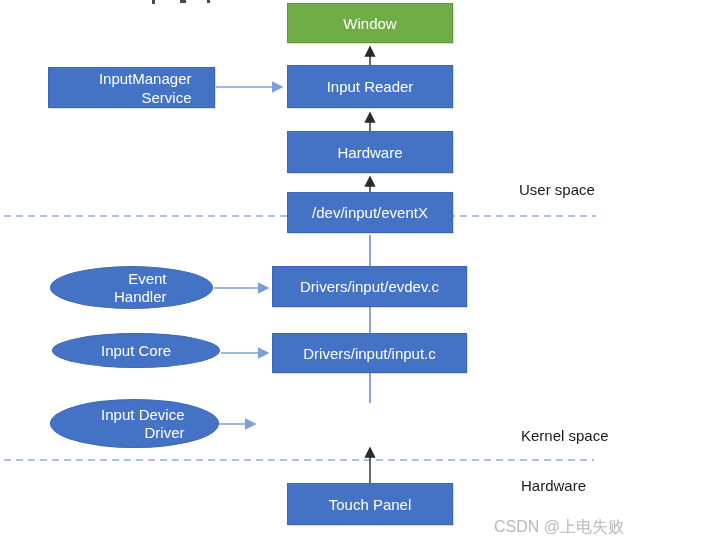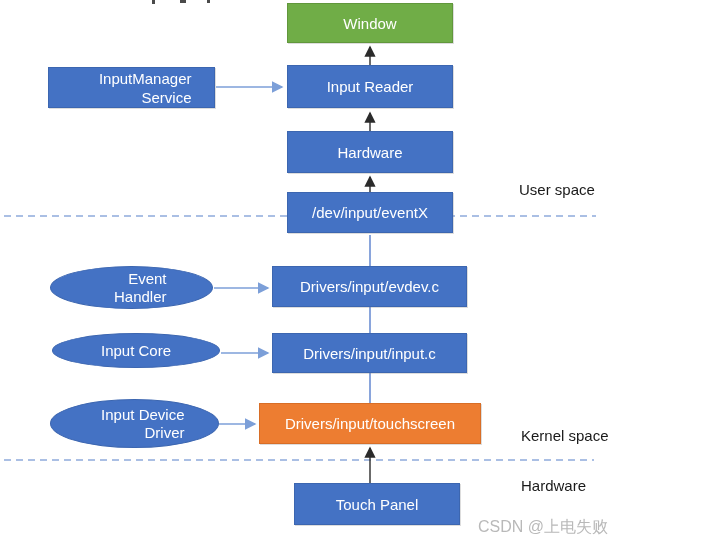--- a/index.html
+++ b/index.html
@@ -2,20 +2,21 @@
 <html><head>
 <meta charset="utf-8">
 <style>
   html,body{margin:0;padding:0;background:#ffffff;}
   #stage{
     position:relative;
     width:615px;height:548px;
     background:#ffffff;
     font-family:"Liberation Sans", sans-serif;
     overflow:hidden;
+    padding-left:16px;
   }
   svg.layer{position:absolute;left:0;top:0;width:707px;height:548px;}
   .node{
     position:absolute;
     display:flex;align-items:center;justify-content:center;
     text-align:center;
     color:#ffffff;
     font-size:15px;
     line-height:19px;
     box-sizing:border-box;
@@ -109,25 +110,22 @@
   </div>
 
   <div class="node blue" style="left:272px;top:266px;width:195px;height:41px;">
     <span>Drivers/input/evdev.c</span>
   </div>
 
   <div class="node blue" style="left:272px;top:333px;width:195px;height:40px;">
     <span>Drivers/input/input.c</span>
   </div>
 
-  <div class="node orange" style="left:259px;top:403px;width:222px;height:41px;">
-    <span>Drivers/input/touchscreen</span>
-  </div>
 
-  <div class="node blue" style="left:294px;top:483px;width:166px;height:42px;">
+  <div class="node blue" style="left:287px;top:483px;width:166px;height:42px;">
     <span>Touch Panel</span>
   </div>
 
   <div class="node blue" style="left:48px;top:67px;width:167px;height:41px;">
     <span class="wrap-im">InputManager Service</span>
   </div>
 
   <div class="ellipse" style="left:50px;top:266px;width:163px;height:43px;">
     <span class="wrap2" style="width:70px;">Event Handler</span>
   </div>

